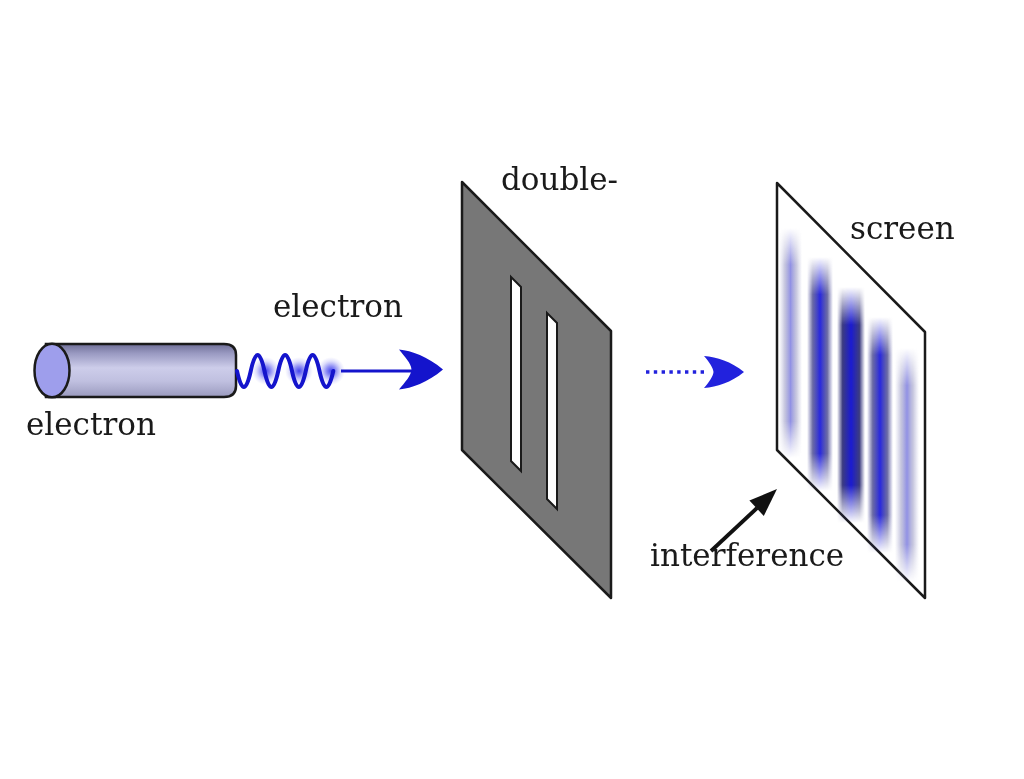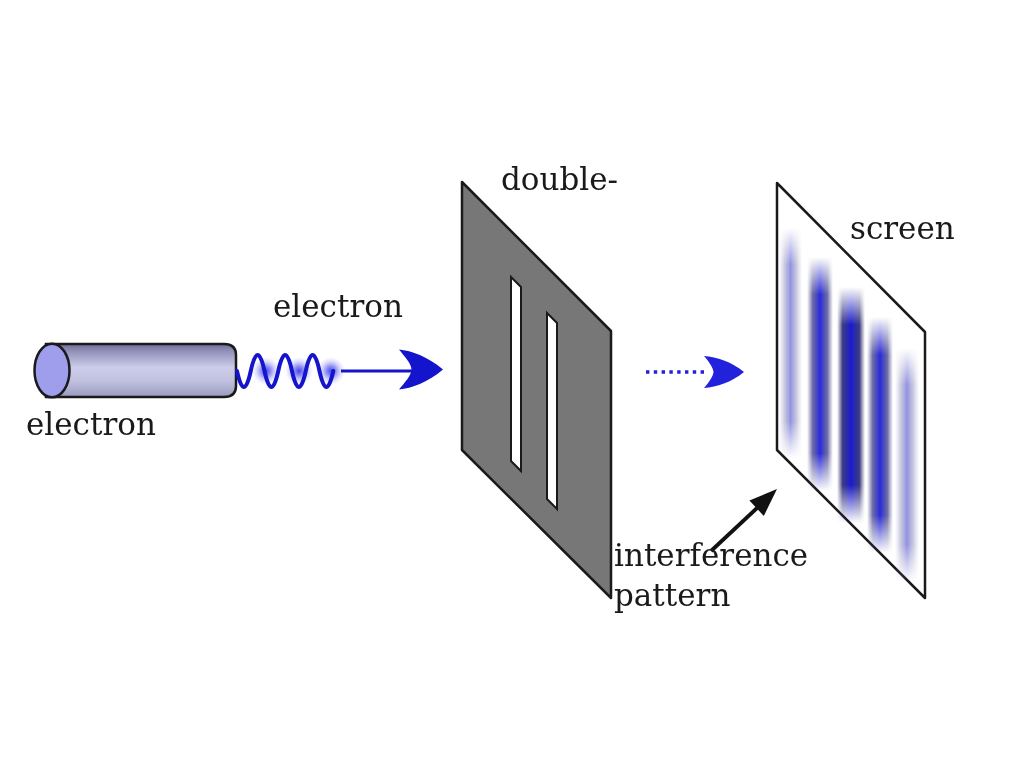--- a/index.html
+++ b/index.html
@@ -136,18 +136,17 @@
   </div>
 
   <div class="label" style="left:273px; top:286px; width:160px;">electron</div>
 
   <div class="label" style="left:501px; top:159px; width:160px;">
     <div>double-</div>
   </div>
 
   <div class="label" style="left:850px; top:208px; width:120px;">screen</div>
 
-  <div class="label" style="left:614px; top:535px; width:220px;">
+  <div class="label" style="left:650px; top:535px; width:220px;">
     <div>interference</div>
-    <div>pattern</div>
   </div>
 
 </div>
 
 </body></html>

